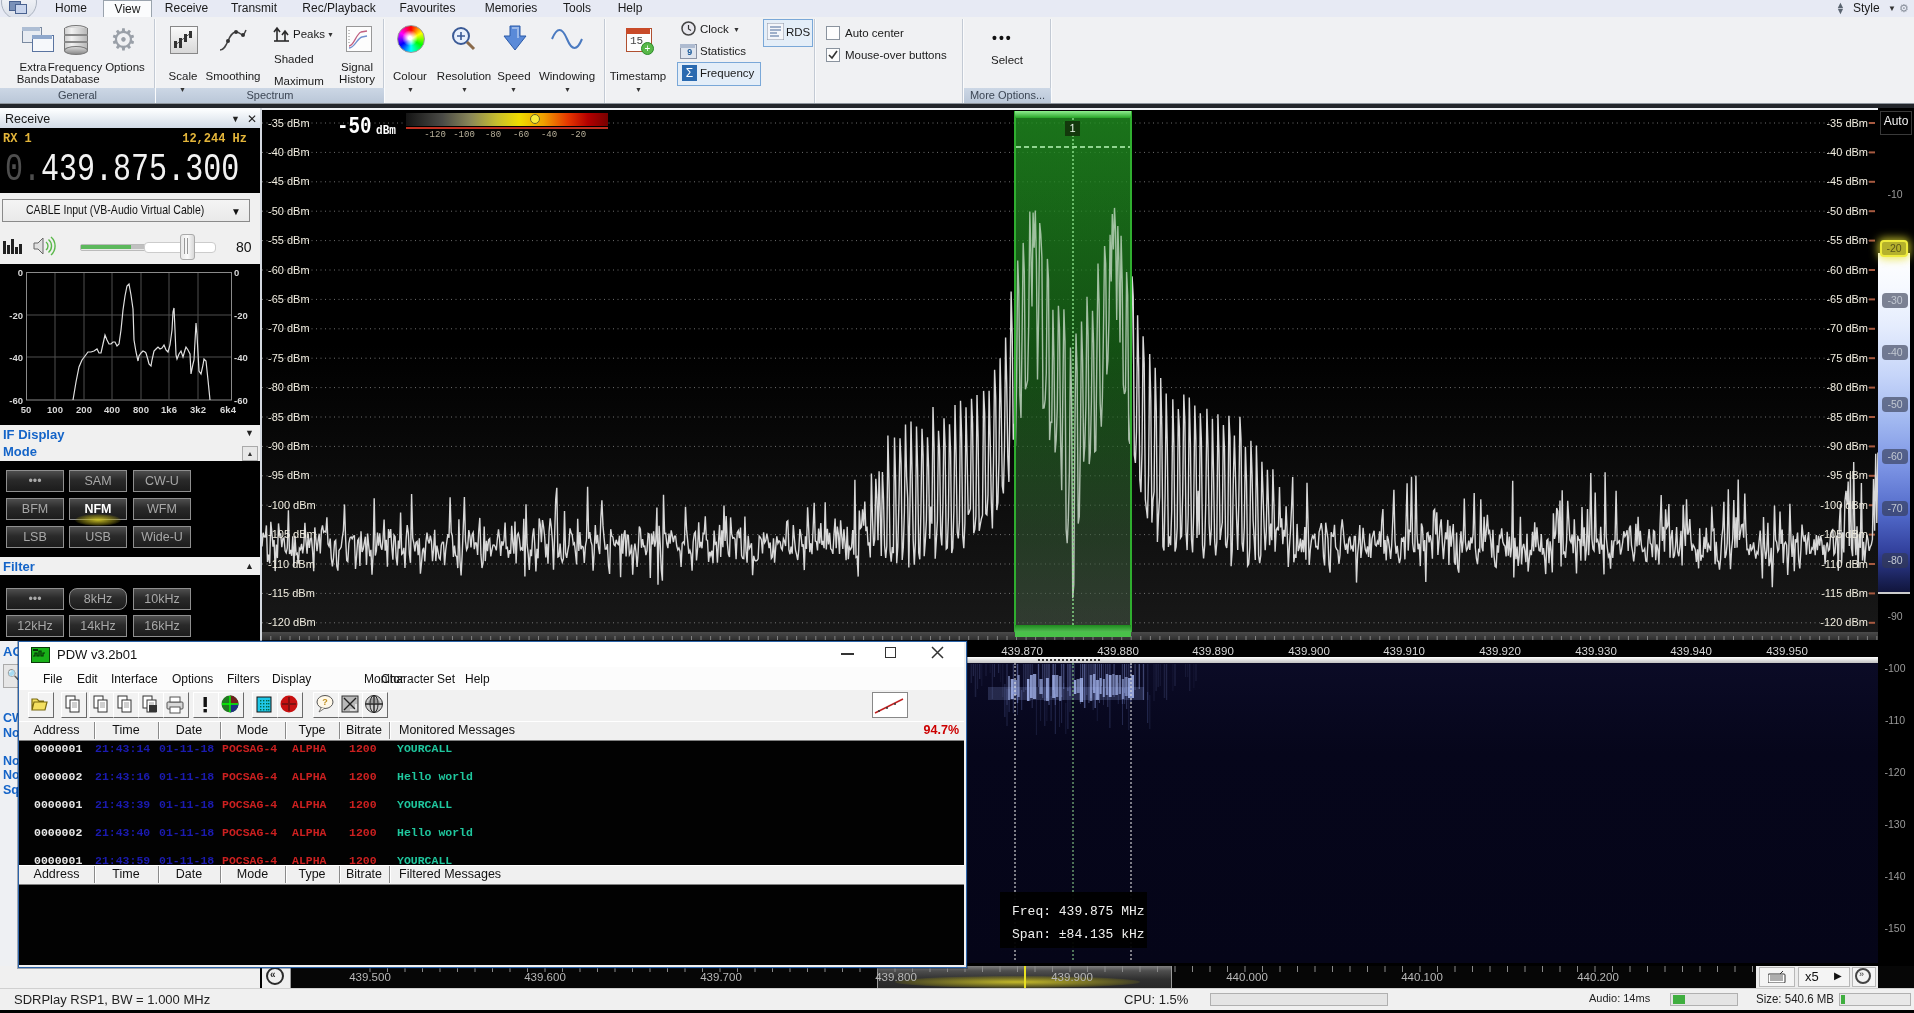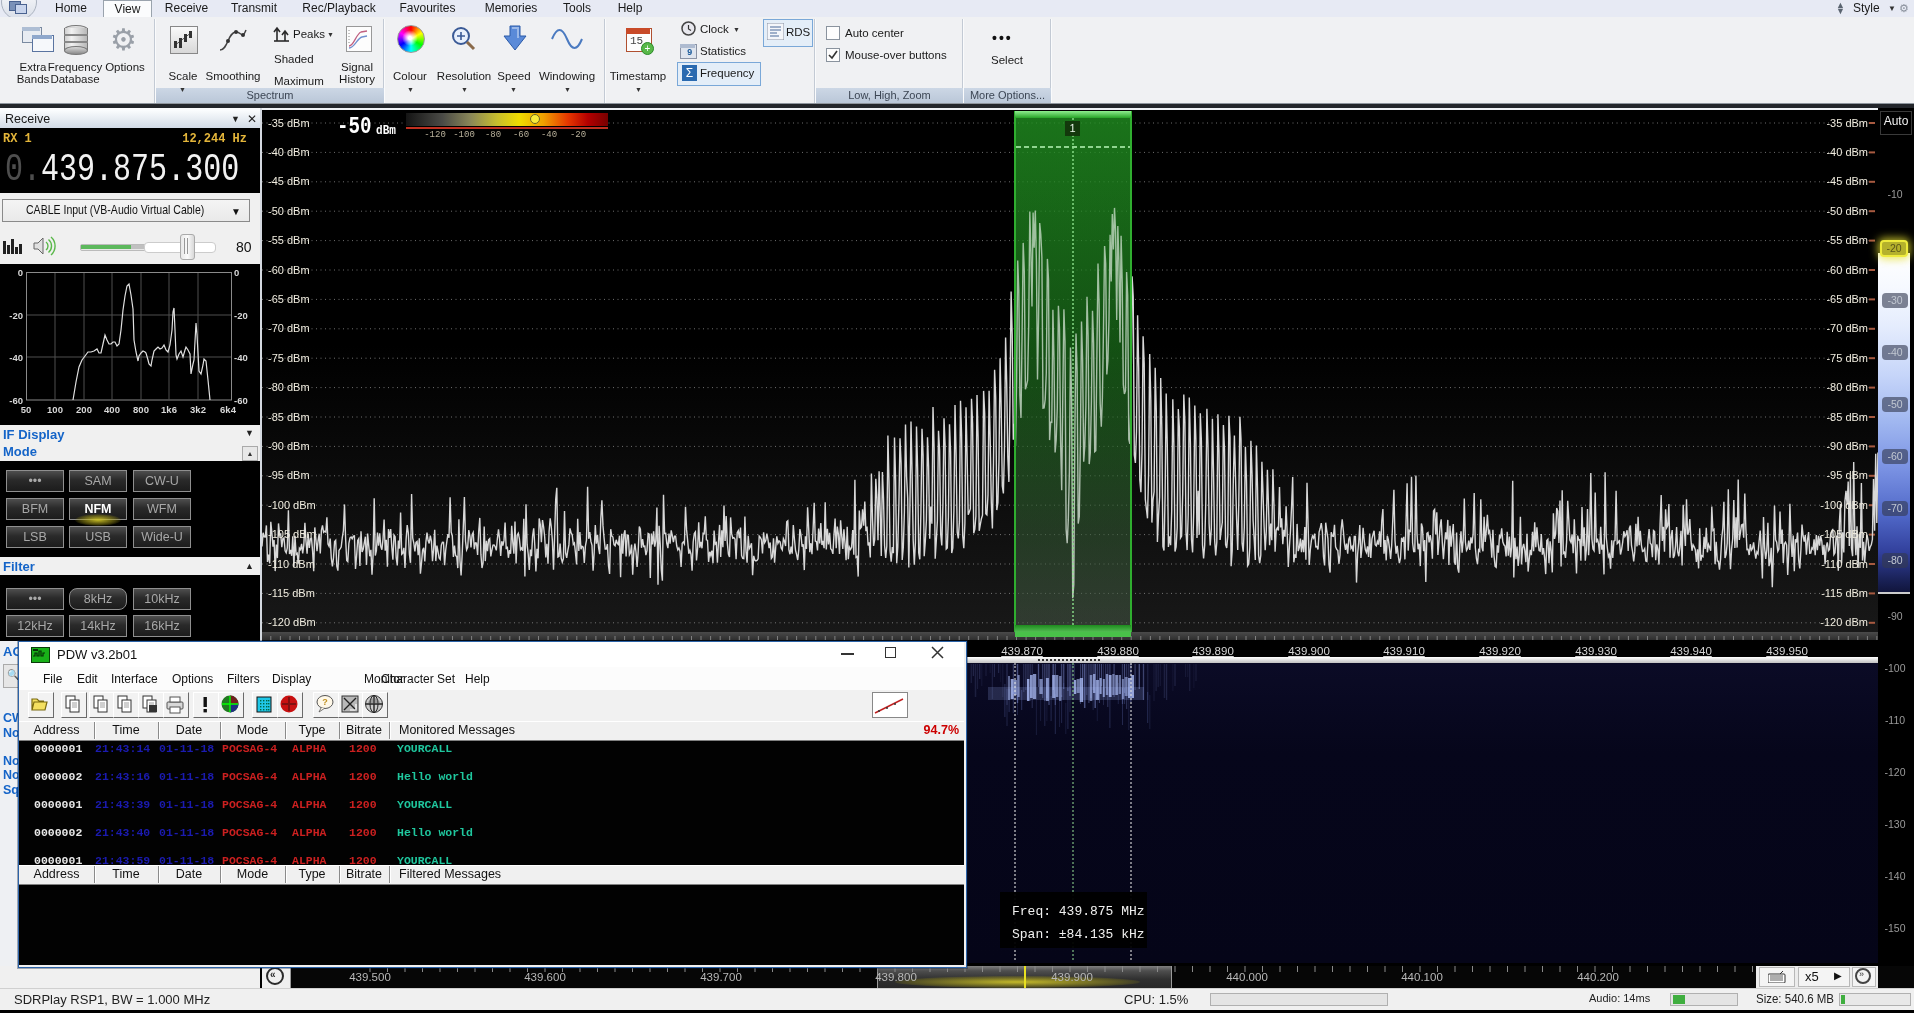--- a/index.html
+++ b/index.html
@@ -22,21 +22,21 @@
   
   .lp-hdr{position:absolute;left:0;width:260px;height:18px;background:linear-gradient(#fbfdfe,#d2dbe6);
           border-bottom:1px solid #d7dce3;}
   .lp-hdr span{position:absolute;left:5px;top:2px;font-size:12.5px;color:#1a1a1a;}
   .modebtn{position:absolute;width:58px;height:22px;border:1px solid #8f8f8f;box-sizing:border-box;
            background:linear-gradient(#4e4e4e,#2a2a2a 45%,#1c1c1c);color:#a8a8a8;
            font-size:12.5px;text-align:center;line-height:21px;}
   
   .dbl{position:absolute;font-size:11px;color:#f0ecdf;}
   .dbr{position:absolute;font-size:11px;color:#f0ecdf;text-align:right;width:60px;}
-  .fql{position:absolute;top:645px;font-size:11.5px;color:#d4d4d4;width:70px;text-align:center;text-decoration:underline;}
+  .fql{position:absolute;top:645px;font-size:11.5px;color:#d4d4d4;width:70px;text-align:center;}
   .pal{position:absolute;left:1882px;width:26px;height:15px;border-radius:4px;
        background:rgba(52,58,80,0.62);color:#c2c8d2;font-size:10.5px;text-align:center;line-height:15px;}
   .pall{position:absolute;left:1882px;width:26px;color:#9a9a9a;font-size:10.5px;text-align:center;}
   
   #pdw{left:18px;top:641px;width:947px;height:325px;background:#f1f1f1;
        border:1px solid #2c63a8;box-shadow:0 0 0 1px rgba(10,30,60,.35);}
   .pmenu{position:absolute;top:26px;height:22px;font-size:12px;color:#111;}
   .tbtn{position:absolute;top:2px;width:26px;height:26px;background:#f2f2f2;
         border:1px solid;border-color:#ffffff #6a6a6a #6a6a6a #ffffff;box-sizing:border-box;}
   .hdrcell{position:absolute;top:0;height:19px;font-size:12.5px;color:#111;text-align:center;line-height:19px;}
@@ -65,25 +65,25 @@
 <div class="abs" style="left:1888px;top:4px;font-size:8px;color:#333;">▼</div>
 <div class="abs" style="left:1899px;top:2px;font-size:11px;color:#8a919c;">⚙</div>
 </div>
 <div class="abs" id="ribbon">
 <div class="rsep" style="left:154px;"></div>
 <div class="rsep" style="left:383px;"></div>
 <div class="rsep" style="left:604px;"></div>
 <div class="rsep" style="left:814px;"></div>
 <div class="rsep" style="left:962px;"></div>
 <div class="rsep" style="left:1050px;"></div>
+<div class="rgroup" style="left:0px;width:155px;">
+      <div class="rcap">General</div>
+    </div>
 <div class="rgroup" style="left:156px;width:228px;">
       <div class="rcap">Spectrum</div>
-    </div>
-<div class="rgroup" style="left:816px;width:147px;">
-      <div class="rcap">Low, High, Zoom</div>
     </div>
 <div class="rgroup" style="left:964px;width:87px;">
       <div class="rcap">More Options...</div>
     </div>
 <div class="abs" style="left:22px;top:10px;width:18px;height:14px;background:#e8ecf2;border:1px solid #7a8aa0;"></div>
 <div class="abs" style="left:22px;top:10px;width:18px;height:4px;background:#aebed4;"></div>
 <div class="abs" style="left:32px;top:18px;width:20px;height:15px;background:#f6f8fb;border:1px solid #5a74a0;"></div>
 <div class="abs" style="left:32px;top:18px;width:20px;height:4px;background:#8fa8cc;"></div>
 <div class="rlbl" style="left:2px;top:44px;width:62px;">Extra<br>Bands</div>
 <div class="abs" style="left:64px;top:8px;width:22px;height:7px;border-radius:50%;background:linear-gradient(#e8e8e8,#9a9a9a);border:1px solid #777;"></div>

